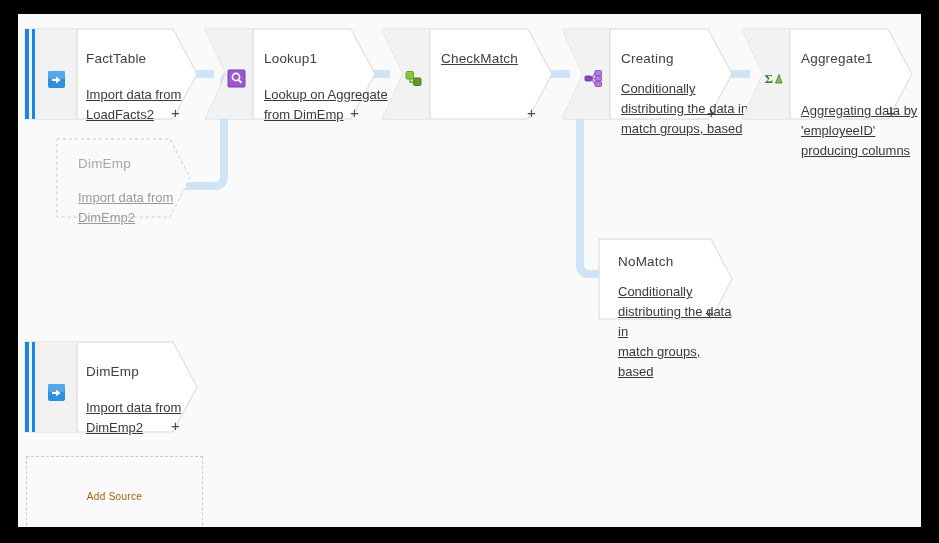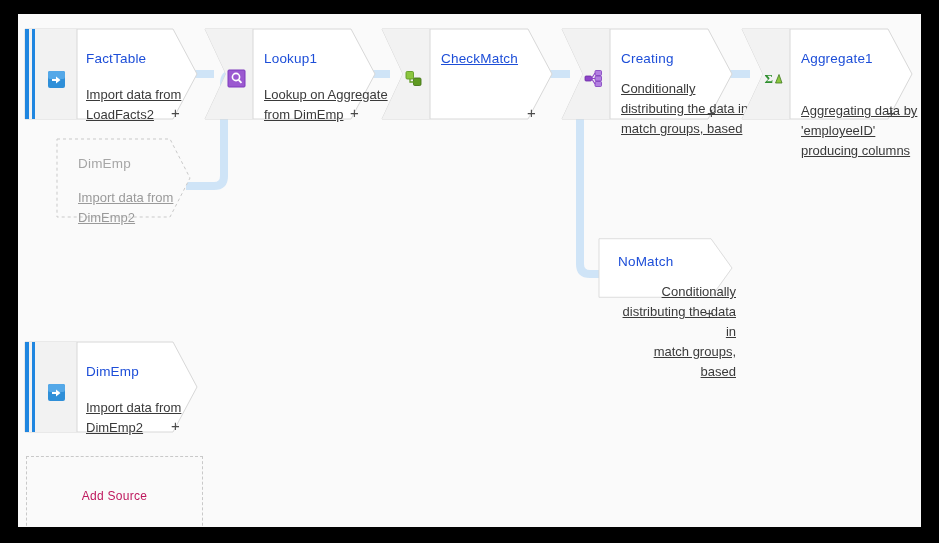--- a/index.html
+++ b/index.html
@@ -30,21 +30,21 @@
   }
   .node .shape{
     position:absolute;left:0;top:0;width:100%;height:100%;
   }
   .node .content{
     position:absolute;left:0;top:0;width:100%;height:100%;
   }
   .ntitle{
     position:absolute;
     font-size:13.5px;
-    color:#1d4ed8;
+    color:#404040;
     letter-spacing:.2px;
     white-space:nowrap;
   }
   .ndesc{
     position:absolute;
     font-size:13px;
     line-height:20px;
     color:#3a3a3a;
     width:135px;
     white-space:pre-line;
@@ -69,22 +69,22 @@
   #add-source{
     position:absolute;
     border:1px dashed #c9c9c9;
     background:#fafafa;
     box-sizing:border-box;
   }
   #add-source span{
     position:absolute;left:0;right:0;top:50%;
     transform:translateY(-50%);
     text-align:center;
-    font-size:12px;
-    color:#be185d;
+    font-size:10px;
+    color:#a16207;
     letter-spacing:.3px;
   }
 </style>
 </head>
 <body>
 
 <div id="frame">
   <div id="canvas">
 
     <svg id="wires" viewBox="0 0 903 513" width="903" height="513">
@@ -215,21 +215,21 @@
           </svg>
         </span>
         <span class="ntitle" style="left:60px;top:23px;">Aggregate1</span>
         <span class="ndesc" style="left:60px;top:51px;margin-top:22px;">Aggregating data by
 'employeeID'
 producing columns</span>
         <span class="plus" style="left:146px;top:77px;">+</span>
       </div>
     </div>
 
-    <div class="node" style="left:580px;top:224px;width:135px;height:60px;text-align:right;">
+    <div class="node" style="left:580px;top:224px;width:135px;height:82px;">
       <svg class="shape" viewBox="0 0 135 82" preserveAspectRatio="none">
         <path d="M1,1 L113,1 L134,41 L113,81 L1,81 Z" fill="#ffffff" stroke="#d8d8d8" stroke-width="1"></path>
       </svg>
       <div class="content">
         <span class="ntitle" style="left:20px;top:16px;">NoMatch</span>
         <span class="ndesc" style="left:20px;top:44px;width:118px;">Conditionally
 distributing the data in
 match groups, based</span>
         <span class="plus" style="left:107px;top:67px;">+</span>
       </div>

